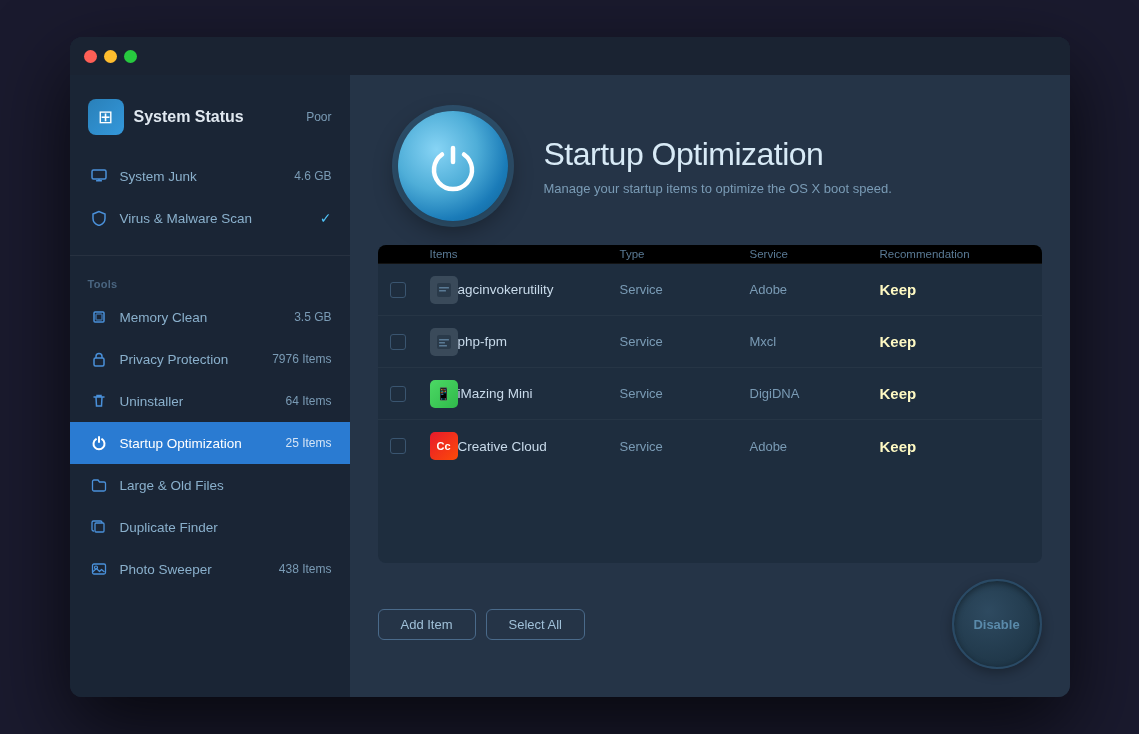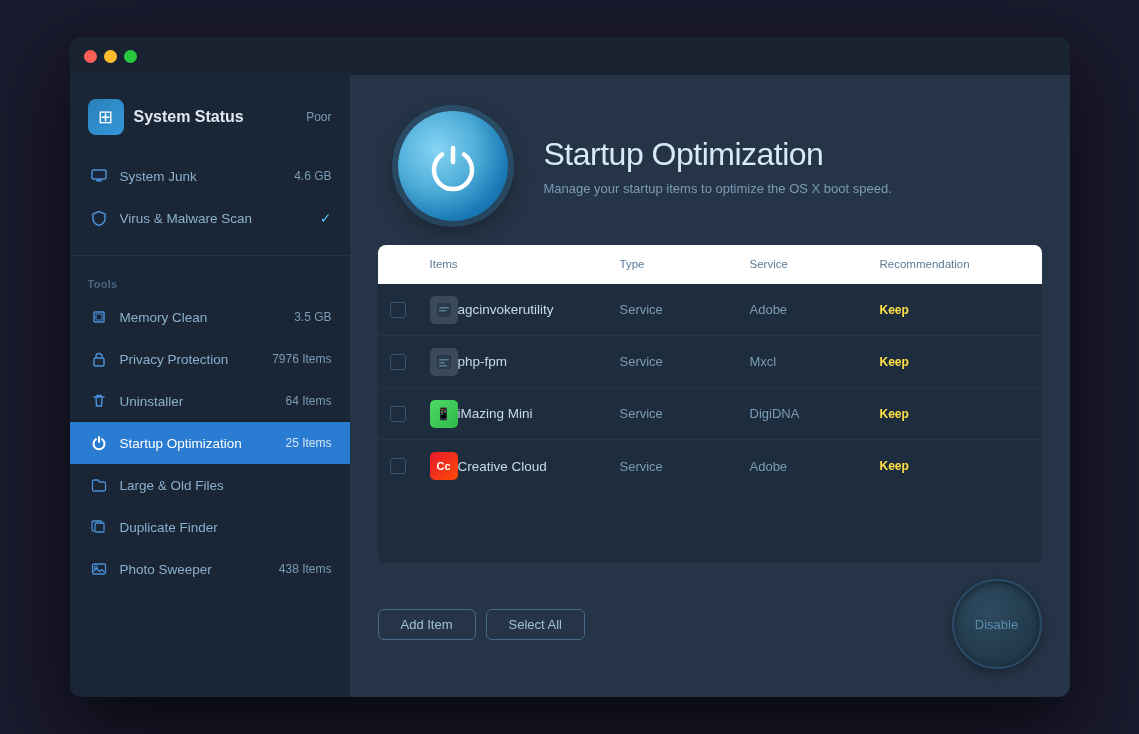--- a/index.html
+++ b/index.html
@@ -182,22 +182,22 @@
     .table-container {
       margin: 0 28px;
       flex: 1;
       overflow: hidden;
       border-radius: 8px;
       background: #1e2d3e;
     }
     .table-header {
       display: grid;
       grid-template-columns: 40px 1fr 130px 130px 150px;
-      background: #ffffff;
-      padding: 13px 12px;
+      background: #000000;
+      padding: 3px 12px;
       border-bottom: 1px solid rgba(255,255,255,0.07);
     }
     .table-header-cell {
       color: #5a7a95;
       font-size: 11.5px;
       font-weight: 500;
     }
     .table-row {
       display: grid;
       grid-template-columns: 40px 1fr 130px 130px 150px;
@@ -262,22 +262,22 @@
     }
     .row-type {
       color: #7a9bb5;
       font-size: 13px;
     }
     .row-company {
       color: #7a9bb5;
       font-size: 13px;
     }
     .row-recommendation {
-      color: #fde047;
-      font-size: 12px;
+      color: #fef9c3;
+      font-size: 15px;
       font-weight: 600;
     }
     .btn {
       padding: 7px 22px;
       border-radius: 6px;
       border: none;
       cursor: pointer;
       font-size: 13px;
       font-weight: 500;
     }
@@ -287,21 +287,21 @@
       color: #a0c0d8;
     }
     .disable-btn {
       width: 90px;
       height: 90px;
       border-radius: 50%;
       background: radial-gradient(circle at 40% 35%, #2e4a60, #1a3040);
       border: 2px solid #2a4a65;
       color: #5a8aaa;
       font-size: 13px;
-      font-weight: 400;
+      font-weight: 700;
       cursor: pointer;
       box-shadow: inset 0 2px 6px rgba(0,0,0,0.4), 0 4px 12px rgba(0,0,0,0.3);
     }
     .bottom-area {
       display: flex;
       align-items: center;
       justify-content: space-between;
       padding: 16px 28px 28px;
     }
   </style>

